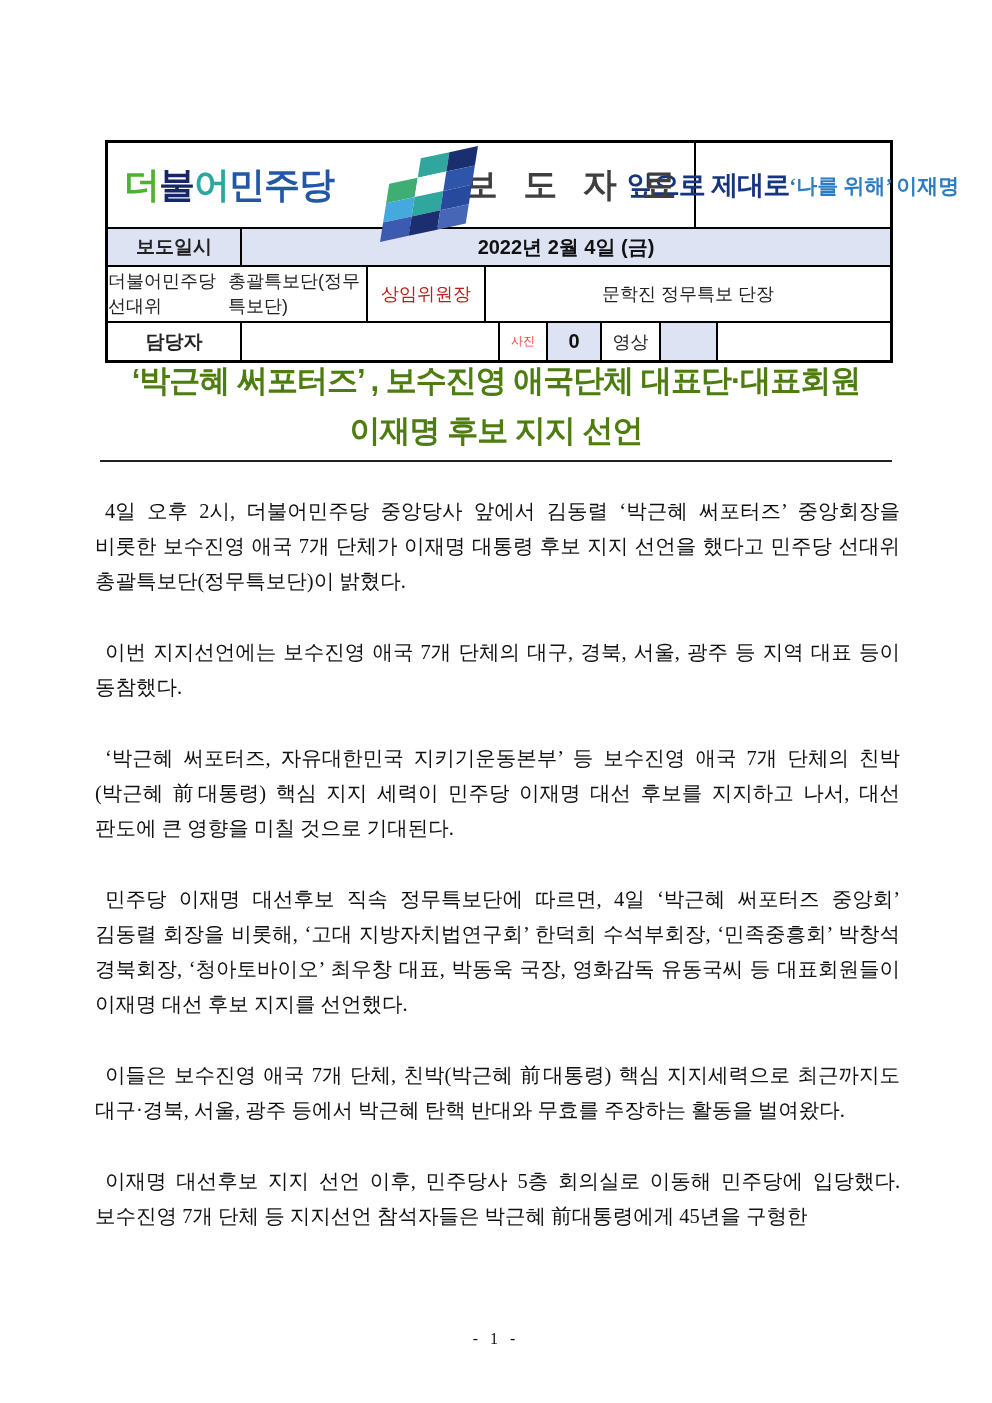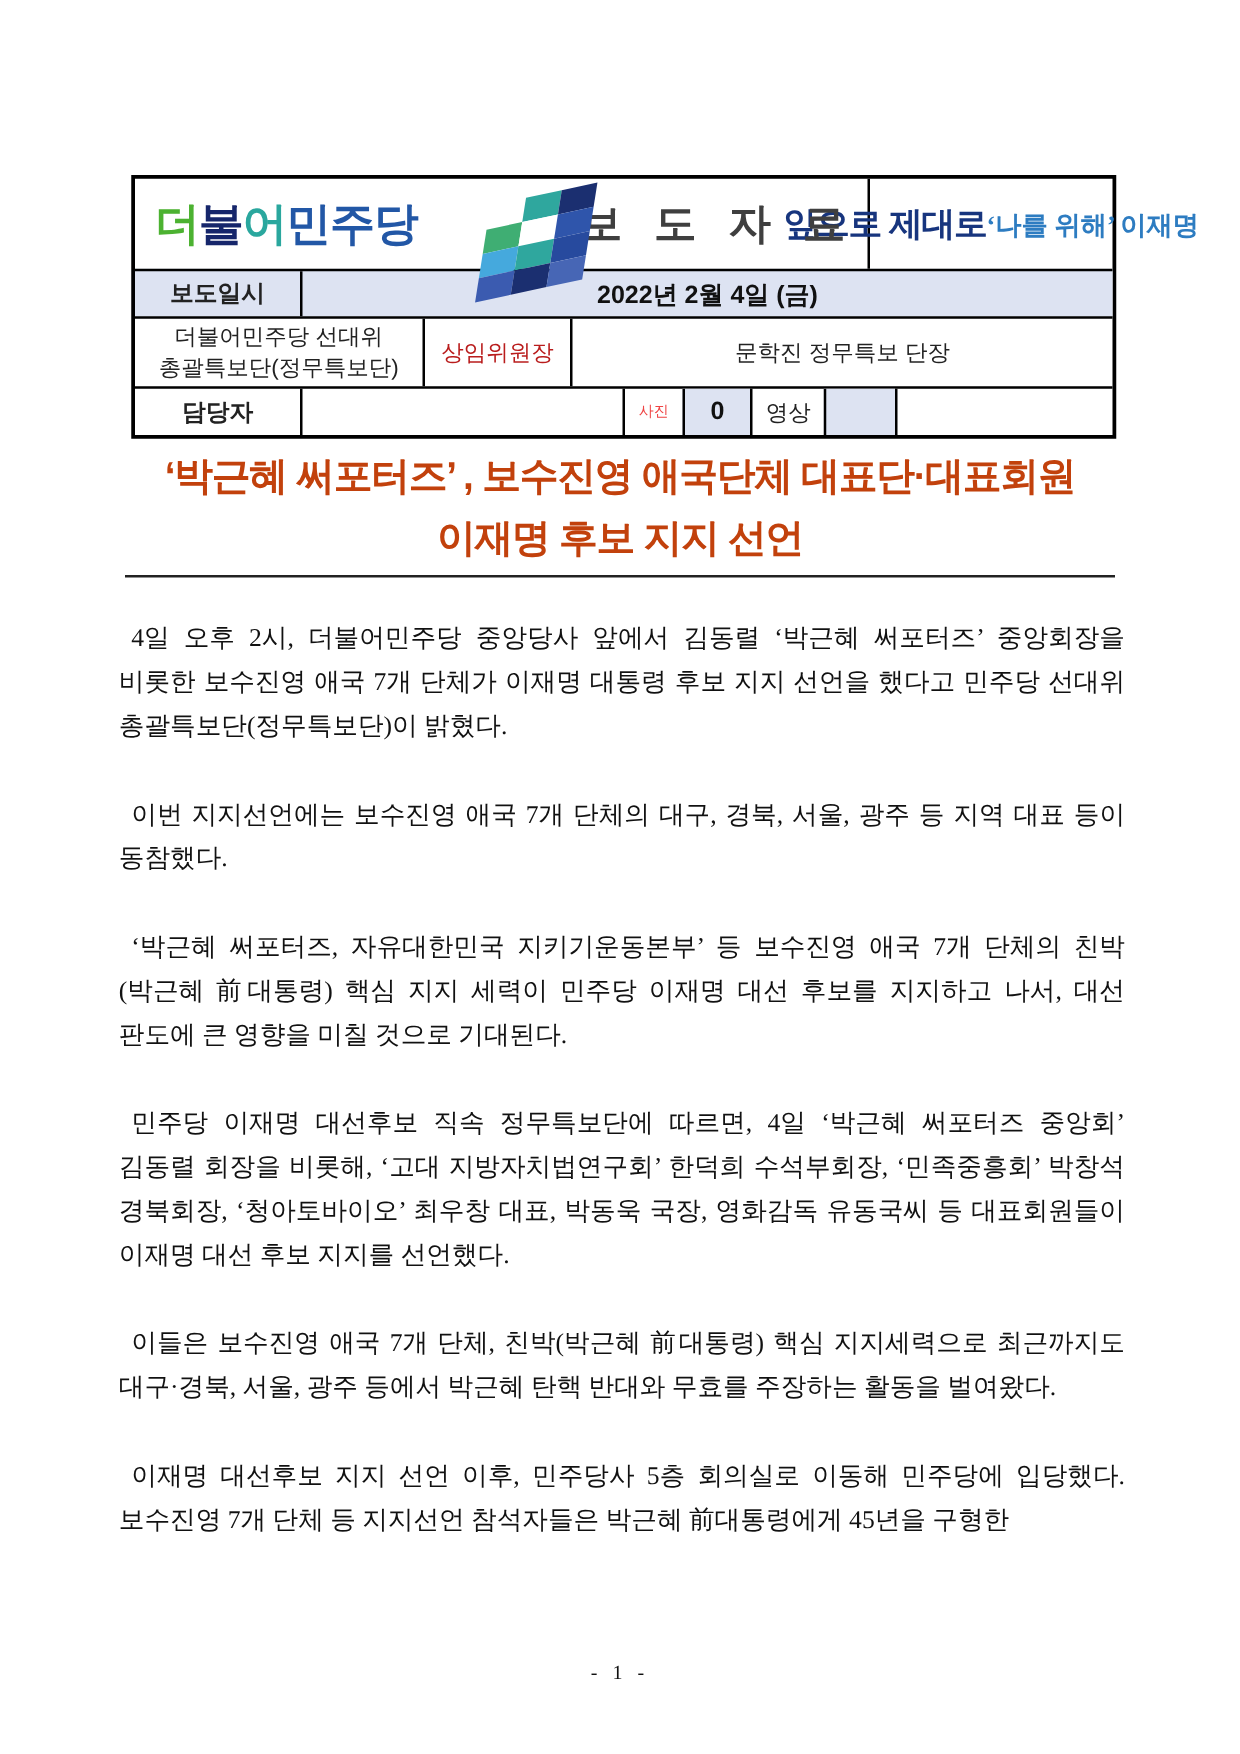--- a/index.html
+++ b/index.html
@@ -22,21 +22,21 @@
     width: 788px;
     border: 3px solid #000;
     background: #fff;
   }
   .t-row { display: flex; border-top: 2px solid #000; }
   .t-row:first-child { border-top: none; }
   .t-cell { border-left: 2px solid #000; display: flex; align-items: center; justify-content: center; }
   .t-cell:first-child { border-left: none; }
 
   
-  .brand-row { height: 72px; }
+  .brand-row { height: 84px; }
   .brand-cell {
     position: relative;
     flex: 1;
     display: flex;
     align-items: center;
     overflow: visible;
   }
   .logo-text {
     font-size: 36px;
     font-weight: 800;
@@ -91,39 +91,39 @@
   .slogan-underline .u1 { width: 52%; background: #3fb6e8; }
   .slogan-underline .u2 { width: 48%; background: #17357e; }
 
   
   .date-row { height: 38px; background: #dde3f2; }
   .label-cell { width: 132px; font-size: 19px; font-weight: 700; color: #222; }
   .date-value { flex: 1; font-size: 20px; font-weight: 700; color: #111; }
 
   
   .org-row { height: 56px; }
-  .org-value { width: 230px; flex-direction: column; font-size: 18px; color: #222; line-height: 25px; }
+  .org-value { width: 258px; flex-direction: row; font-size: 18px; color: #222; line-height: 25px; }
   .chair-label { width: 118px; font-size: 18px; color: #b91c1c; }
   .chair-value { flex: 1; font-size: 18px; color: #222; }
 
   
   .contact-row { height: 39px; }
   .contact-value { width: 258px; }
   .photo-label { width: 48px; font-size: 12px; color: #ef4444; }
   .photo-count { width: 54px; background: #dde3f2; font-size: 20px; font-weight: 700; color: #111; }
   .video-label { width: 59px; font-size: 18px; color: #222; }
   .video-count { width: 57px; background: #dde3f2; }
   .blank-end { flex: 1; }
 
   
   .headline {
     position: absolute;
     top: 356px; left: 0; right: 0;
     text-align: center;
-    color: #c2410c;
+    color: #4d7c0f;
     font-weight: 800;
     font-size: 31px;
     line-height: 50px;
     letter-spacing: -1px;
   }
   .headline-divider {
     position: absolute;
     top: 460px; left: 100px; right: 100px;
     border-top: 2px solid #222;
   }

